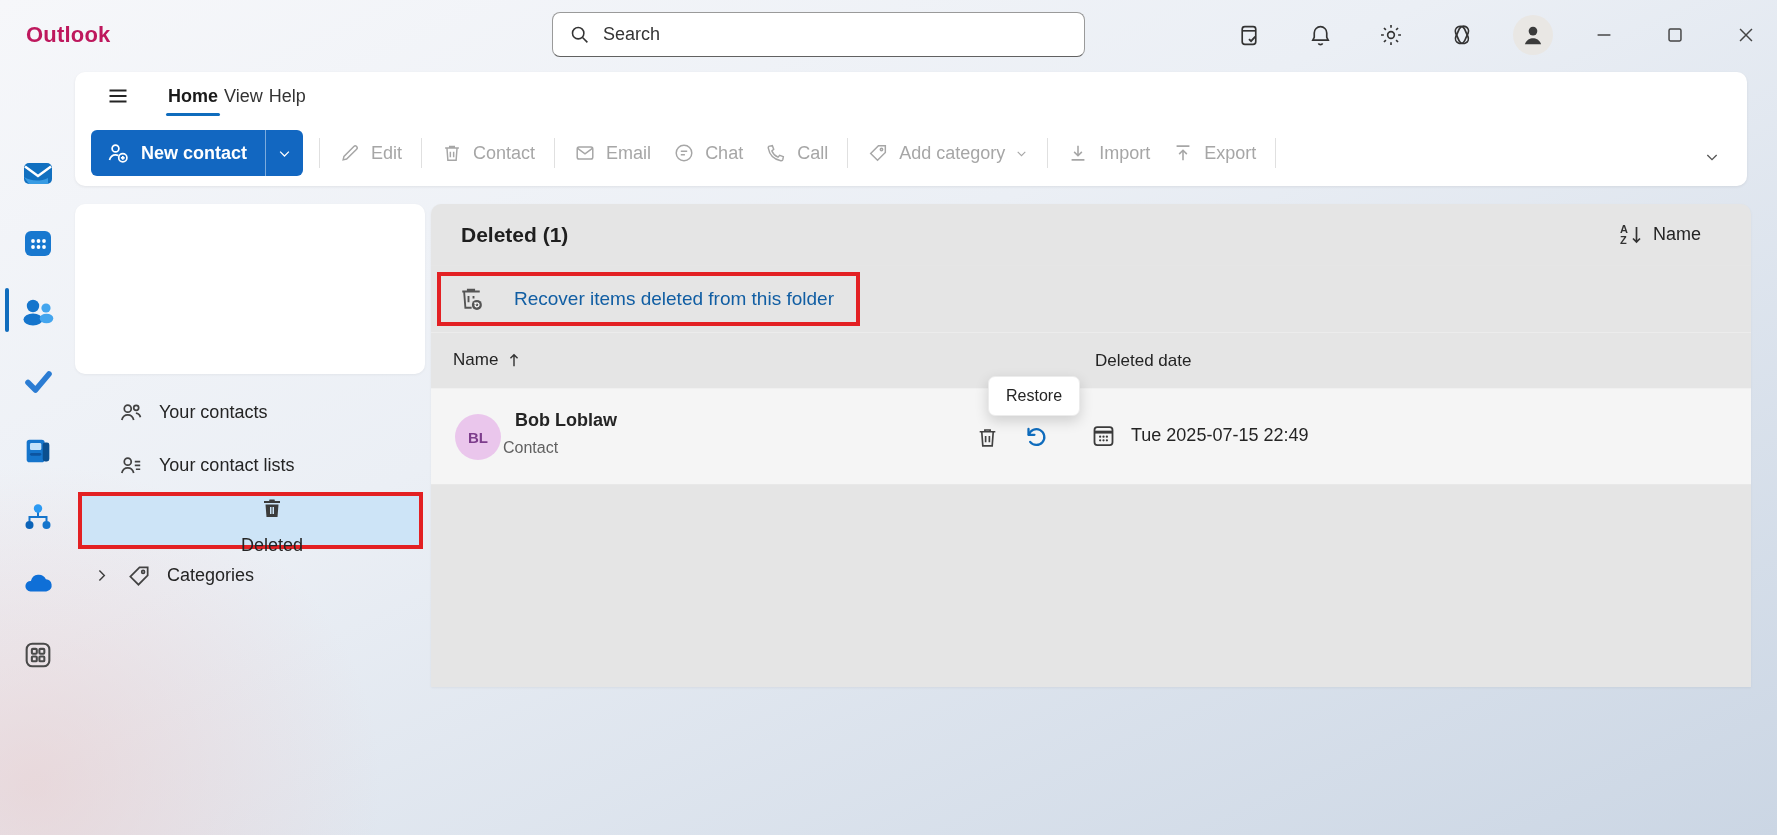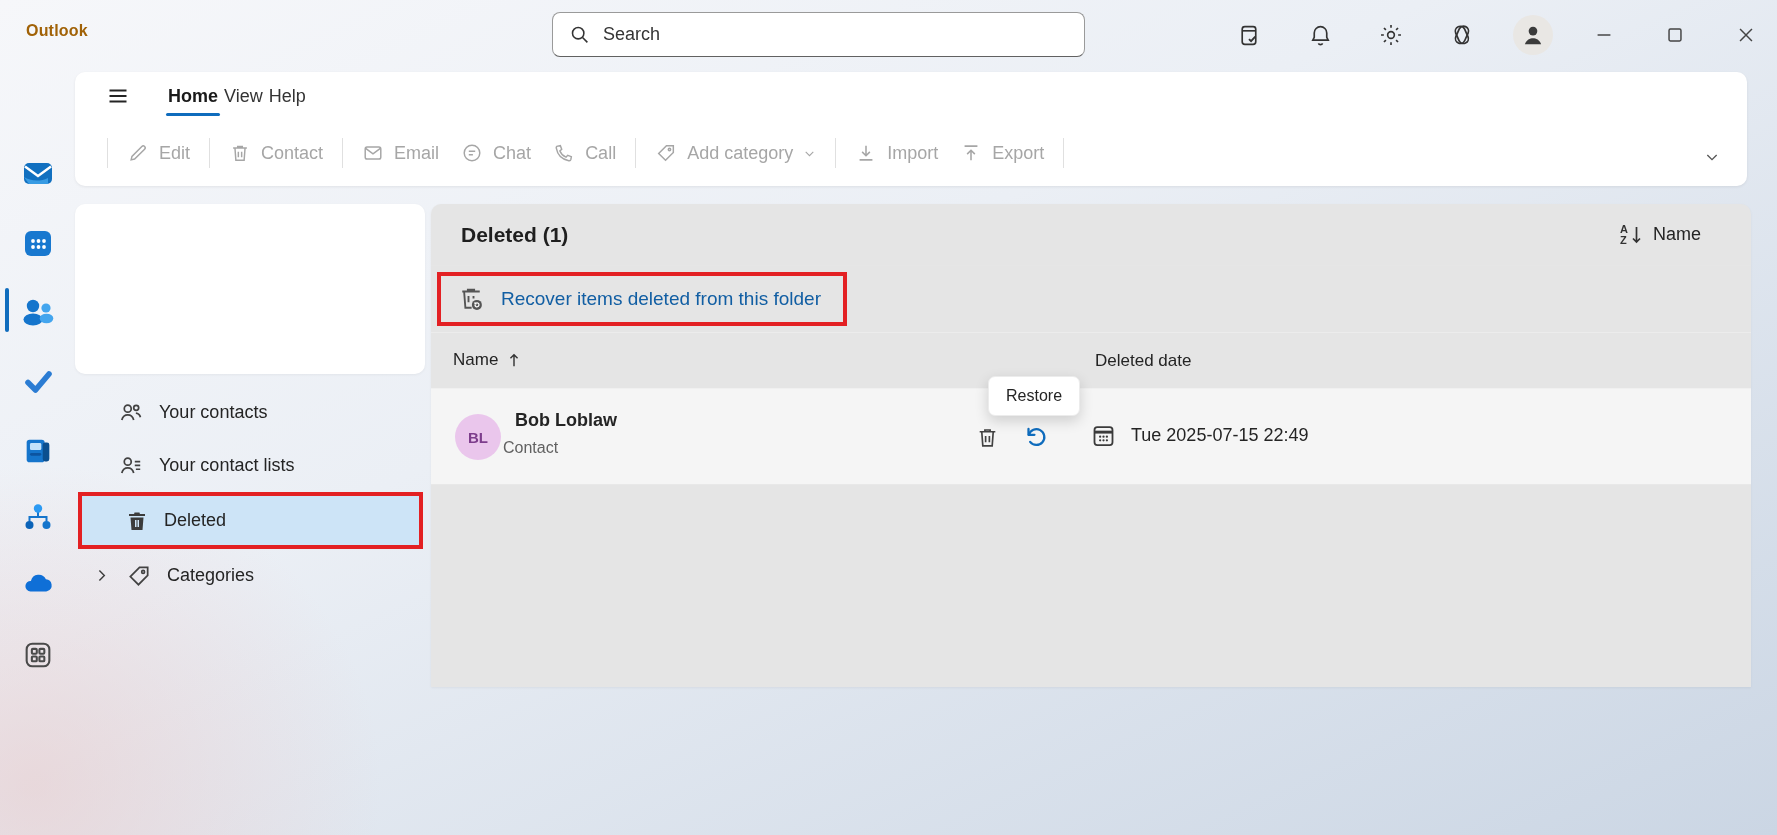--- a/index.html
+++ b/index.html
@@ -13,21 +13,21 @@
   body::before{ 
     content:""; position:absolute; left:0; top:420px; width:430px; height:415px;
     background:radial-gradient(ellipse at 8% 88%, rgba(233,200,200,.55), rgba(233,200,200,0) 62%);
     pointer-events:none;
   }
   svg{display:block}
   .ibtn{display:flex;align-items:center;justify-content:center;background:none;border:none;cursor:pointer}
 
   
   .titlebar{position:absolute;left:0;top:0;width:1777px;height:70px;}
-  .app-title{position:absolute;left:26px;top:22px;font-size:16px;font-weight:700;color:#a16207;letter-spacing:.2px;}
+  .app-title{position:absolute;left:26px;top:22px;font-size:22px;font-weight:700;color:#be185d;letter-spacing:.2px;}
   .searchbox{position:absolute;left:552px;top:12px;width:533px;height:45px;background:#fff;
     border:1px solid #9a9a9a;border-bottom-color:#616161;border-radius:8px;
     display:flex;align-items:center;padding-left:16px;gap:13px;}
   .searchbox input{border:none;outline:none;font-size:18px;font-family:inherit;color:#242424;width:440px;background:transparent;}
   .searchbox input::placeholder{color:#242424;opacity:.92}
   .tb-right{position:absolute;right:11px;top:0;height:70px;display:flex;align-items:center;gap:31px;}
   .tb-right .ibtn{width:40px;height:40px;color:#333;}
   .acct{background:#e9e7e4;border-radius:50%;}
   .winctl{color:#444 !important;}
 
@@ -52,35 +52,35 @@
   .tb-item{display:flex;align-items:center;gap:10px;font-size:18px;color:#a6a6a6;padding:8px 11px;border-radius:6px;cursor:default;white-space:nowrap;}
   .tb-sep{width:1px;height:30px;background:#e0e0e0;margin:0 8px;}
   .collapse-btn{position:absolute;right:18px;bottom:14px;width:34px;height:30px;color:#555;}
 
   
   .sidebar-card{position:absolute;left:75px;top:204px;width:350px;height:170px;background:#fff;border-radius:10px;box-shadow:0 1px 3px rgba(0,0,0,.05);}
   .side-list{position:absolute;left:75px;top:386px;width:350px;}
   .side-row{height:53px;display:flex;align-items:center;padding-left:43px;gap:15px;font-size:18px;color:#242424;cursor:pointer;}
   .side-row .sicon{color:#424242;}
   .side-annotation{border:4px solid #e32023;margin-left:3px;width:345px;background:#cde4f7;}
-  .side-annotation .side-row{height:49px;}
+  .side-annotation .side-row{height:49px;flex-direction:column;}
   .side-row.cats{padding-left:18px;gap:9px;}
   .side-row.cats .sicon{margin-left:7px;}
   .side-row.cats .lbl{margin-left:6px;}
 
   
   .main-card{position:absolute;left:431px;top:204px;width:1320px;height:483px;background:#e5e5e5;
     border-radius:10px 10px 0 0;box-shadow:0 1px 3px rgba(0,0,0,.05);display:flex;flex-direction:column;position:absolute;}
   .mc-header{height:62px;flex:0 0 auto;display:flex;align-items:center;justify-content:space-between;
     padding:0 50px 0 30px;border-bottom:1px solid #e6e6e6;}
   .mc-title{font-size:21px;font-weight:700;color:#1f1f1f;}
   .sort-ctl{display:flex;align-items:center;gap:10px;font-size:18px;color:#242424;cursor:pointer;}
   .az{display:flex;flex-direction:column;line-height:1;font-size:11px;font-weight:600;color:#333;}
   .recover-row{height:67px;flex:0 0 auto;display:flex;align-items:center;border-bottom:1px solid #ececec;padding-left:6px;}
-  .annotation-box{display:flex;align-items:center;gap:15px;border:4px solid #e32023;height:54px;padding:0 22px 0 15px;}
+  .annotation-box{display:flex;align-items:center;gap:28px;border:4px solid #e32023;height:54px;padding:0 22px 0 15px;}
   .recover-link{font-size:19px;color:#115ea3;cursor:pointer;}
   .cols-row{height:56px;flex:0 0 auto;position:relative;border-bottom:1px solid #f0f0f0;}
   .col-name{position:absolute;left:22px;top:17px;display:flex;align-items:center;gap:9px;font-size:17px;color:#242424;cursor:pointer;}
   .col-date{position:absolute;left:664px;top:18px;font-size:17px;color:#242424;}
   .contact-row{height:96px;flex:0 0 auto;background:#f5f5f5;position:relative;border-bottom:1px solid #e8e8e8;cursor:pointer;}
   .avatar{position:absolute;left:24px;top:25px;width:46px;height:46px;border-radius:50%;background:#eac6ec;
     color:#7d3d8c;font-size:15px;font-weight:700;display:flex;align-items:center;justify-content:center;}
   .c-name{position:absolute;left:84px;top:21px;font-size:18px;font-weight:700;color:#242424;}
   .c-type{position:absolute;left:72px;top:50px;font-size:16px;color:#616161;}
   .row-act{position:absolute;top:29px;width:38px;height:38px;border-radius:5px;color:#424242;}
@@ -233,20 +233,38 @@
         </svg>
     </button>
     <div class="tabs">
       <div class="tab active">Home</div>
       <div class="tab">View</div>
       <div class="tab">Help</div>
     </div>
   </div>
 
   <div class="toolbar-row">
+    <button class="btn-primary">
+      <span class="main">
+        <span>
+          <svg width="24" height="24" viewBox="0 0 24 24" fill="none" stroke="#fff" stroke-width="1.7">
+              <circle cx="9.5" cy="7.5" r="3.4"></circle>
+              <path d="M3.5 19c1-3.6 3.6-5.2 6-5.2 1 0 2 .2 2.9.7"></path>
+              <circle cx="16.8" cy="16.8" r="4.1"></circle>
+              <path d="M16.8 14.9v3.8M14.9 16.8h3.8"></path>
+            </svg>
+        </span>
+        <span>New contact</span>
+      </span>
+      <span class="split">
+        <svg width="15" height="15" viewBox="0 0 24 24" fill="none" stroke="#fff" stroke-width="2">
+            <path d="M5 9l7 7 7-7"></path>
+          </svg>
+      </span>
+    </button>
 
     <span class="tb-sep" style="margin-left:16px"></span>
 
     <div class="tb-item">
       <span>
           <svg width="22" height="22" viewBox="0 0 24 24" fill="none" stroke="currentColor" stroke-width="1.6">
             <path d="M4.5 19.5l.9-3.8L16.2 4.9a2.1 2.1 0 0 1 3 3L8.3 18.6l-3.8.9z"></path>
           </svg>
         </span>
       <span>Edit</span>

